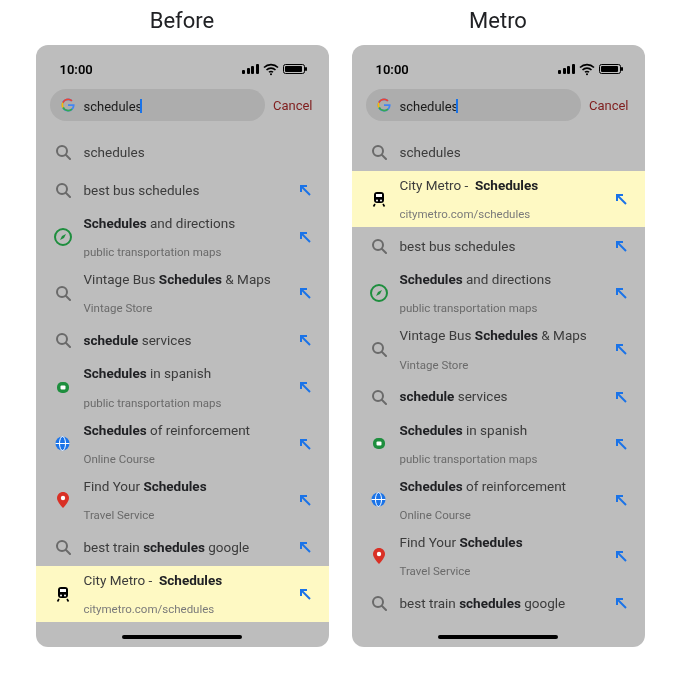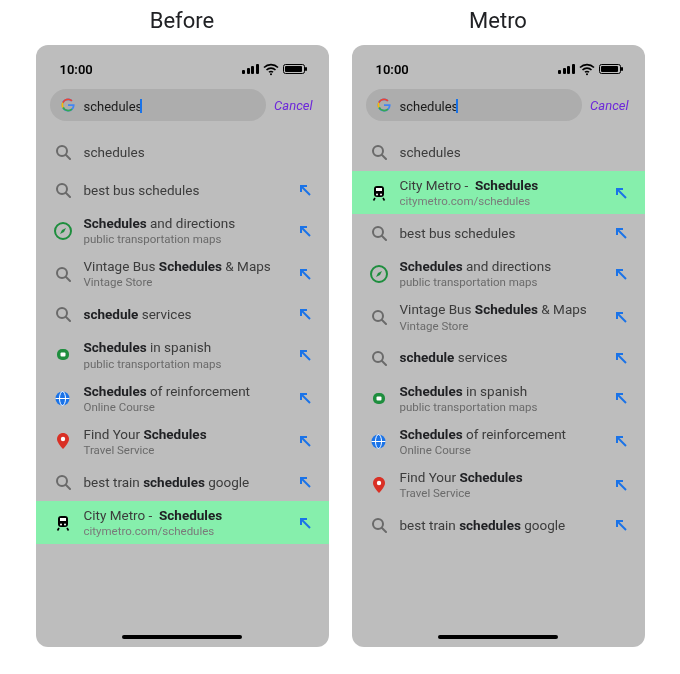--- a/index.html
+++ b/index.html
@@ -44,37 +44,37 @@
   .batt .fill{ position:absolute; left:1px; top:1px; bottom:1px; width:17px; background:#000; border-radius:1px;}
   
   .srow { display:flex; align-items:center; gap:8px; margin-top:10px; }
   .sbar {
     flex:1; height:32px; background:#adadad; border-radius:16px;
     display:flex; align-items:center; padding:0 10px; gap:8px;
   }
   .glogo { width:16px; height:16px; }
   .query { font-size:13px; color:#1a1a1a; line-height:1; position:relative; }
   .caret { display:inline-block; width:1.5px; height:14px; background:#1a73e8; margin-left:-2px; transform:translateY(2px);}
-  .cancel { font-size:13px; color:#6d28d9; padding-right:2px;font-style:italic; }
+  .cancel { font-size:13px; color:#7f1d1d; padding-right:2px; }
   
   .list { margin-top:12px; margin-left:-14px; margin-right:-14px; }
   .row {
     display:flex; align-items:center;
     min-height:42px;
     padding: 6px 16px 6px 18px;
     gap:12px;
   }
   .single { min-height:38px; }
   .row .ico { width:18px; height:18px; flex-shrink:0; display:flex; align-items:center; justify-content:center; }
   .row .txt { flex:1; min-width:0; }
   .title { font-size:13.5px; line-height:1.2; color:#3c3c3c; }
   .title b { font-weight:700; color:#202124; }
-  .sub { font-size:11.5px; color:#6a6a6a; margin-top:1px; }
+  .sub { font-size:11.5px; color:#6a6a6a; margin-top:14px; }
   .arrow { width:16px; height:16px; flex-shrink:0; }
-  .hilite { background:#86efac; }
+  .hilite { background:#fef9c3; }
   .hilite .sub { color:#7a7a7a; }
   
   .hind { position:absolute; bottom:8px; left:50%; transform:translateX(-50%); width:120px; height:4px; background:#000; border-radius:2px; }
   
   svg { display:block; }
 </style>
 </head>
 <body>
 
 <svg width="0" height="0" style="position:absolute">

